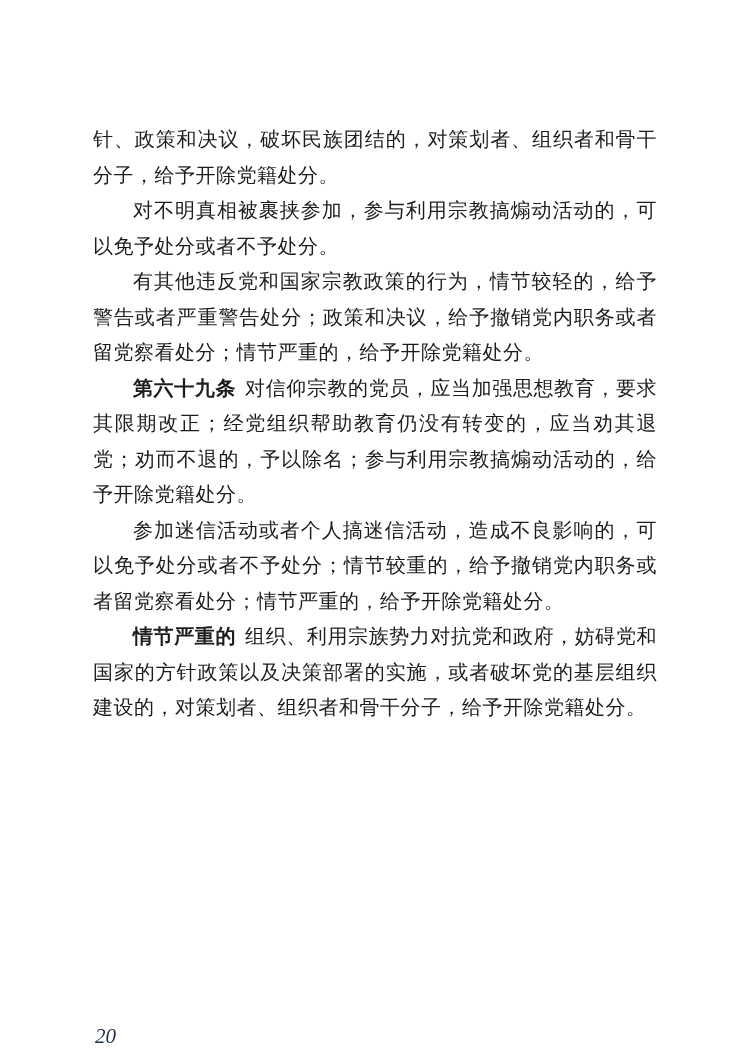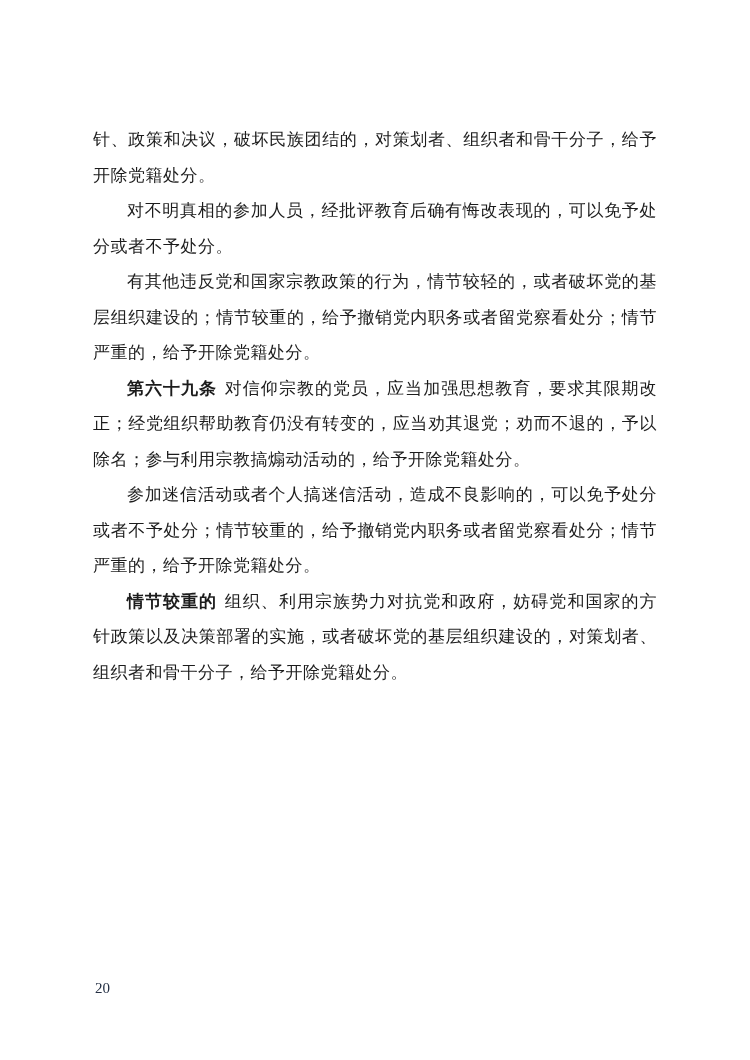--- a/index.html
+++ b/index.html
@@ -19,50 +19,51 @@
   .doc-body {
     position: absolute;
     left: 93px;
     top: 122px;
     width: 564px;
     color: #1c1c1c;
   }
   .doc-body p.para {
     margin: 0;
     padding: 0;
-    font-size: 17px;
+    font-size: 20px;
     line-height: 35.5px;
     letter-spacing: 0.5px;
     text-align: justify;
     text-justify: inter-character;
     text-indent: 2em;
     font-family: "Liberation Serif", "DejaVu Serif", serif;
   }
   .doc-body p.para.no-indent {
     text-indent: 0;
   }
   .doc-body .article-label {
     font-weight: bold;
     margin-right: 0.45em;
   }
   .page-number {
     position: absolute;
     left: 95px;
-    top: 980px;
-    font-size: 15px;
+    top: 1024px;
+    font-size: 21px;
     color: #253044;
     font-family: "Liberation Serif", "DejaVu Serif", serif;
+    font-style: italic;
   }
 </style>
 </head>
 <body>
 
 <div class="page">
   <div class="doc-body">
       <p class="para no-indent">针、政策和决议，破坏民族团结的，对策划者、组织者和骨干分子，给予开除党籍处分。</p>
-      <p class="para">对不明真相的参加人员，经批评教育后确有悔改表现的，可以免予处分或者不予处分。</p>
-      <p class="para">有其他违反党和国家宗教政策的行为，情节较轻的，或者破坏党的基层组织建设的；情节较重的，给予撤销党内职务或者留党察看处分；情节严重的，给予开除党籍处分。</p>
+      <p class="para">对不明真相被裹挟参加，参与利用宗教搞煽动活动的，可以免予处分或者不予处分。</p>
+      <p class="para">有其他违反党和国家宗教政策的行为，情节较轻的，给予警告或者严重警告处分；政策和决议，给予撤销党内职务或者留党察看处分；情节严重的，给予开除党籍处分。</p>
       <p class="para"><span class="article-label">第六十九条</span>对信仰宗教的党员，应当加强思想教育，要求其限期改正；经党组织帮助教育仍没有转变的，应当劝其退党；劝而不退的，予以除名；参与利用宗教搞煽动活动的，给予开除党籍处分。</p>
       <p class="para">参加迷信活动或者个人搞迷信活动，造成不良影响的，可以免予处分或者不予处分；情节较重的，给予撤销党内职务或者留党察看处分；情节严重的，给予开除党籍处分。</p>
-      <p class="para"><span class="article-label">情节较重的</span>组织、利用宗族势力对抗党和政府，妨碍党和国家的方针政策以及决策部署的实施，或者破坏党的基层组织建设的，对策划者、组织者和骨干分子，给予开除党籍处分。</p>
+      <p class="para"><span class="article-label">情节严重的</span>组织、利用宗族势力对抗党和政府，妨碍党和国家的方针政策以及决策部署的实施，或者破坏党的基层组织建设的，对策划者、组织者和骨干分子，给予开除党籍处分。</p>
     </div>
   <div class="page-number">20</div>
 </div>
 
 </body></html>

